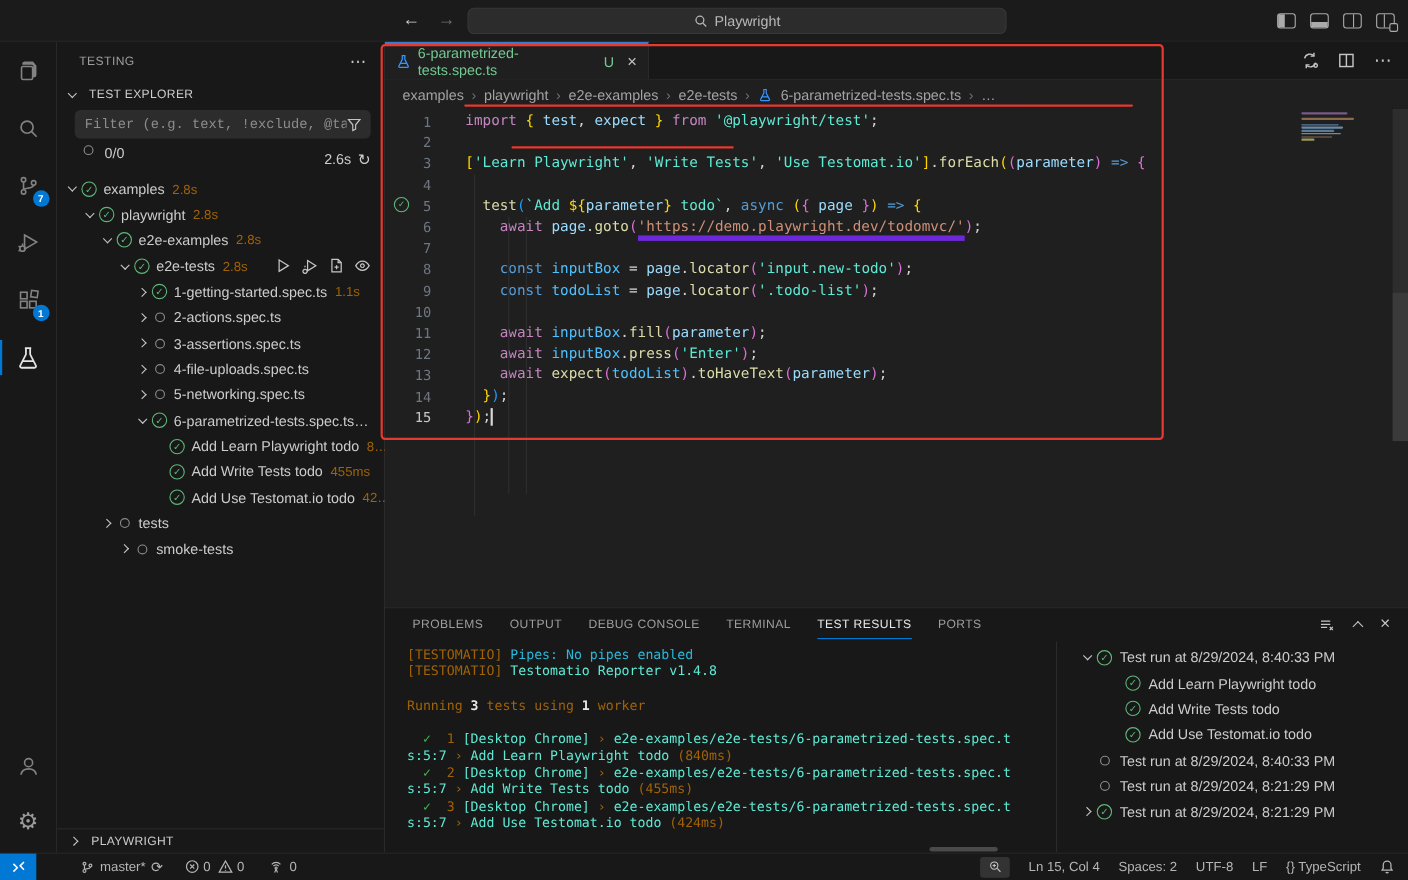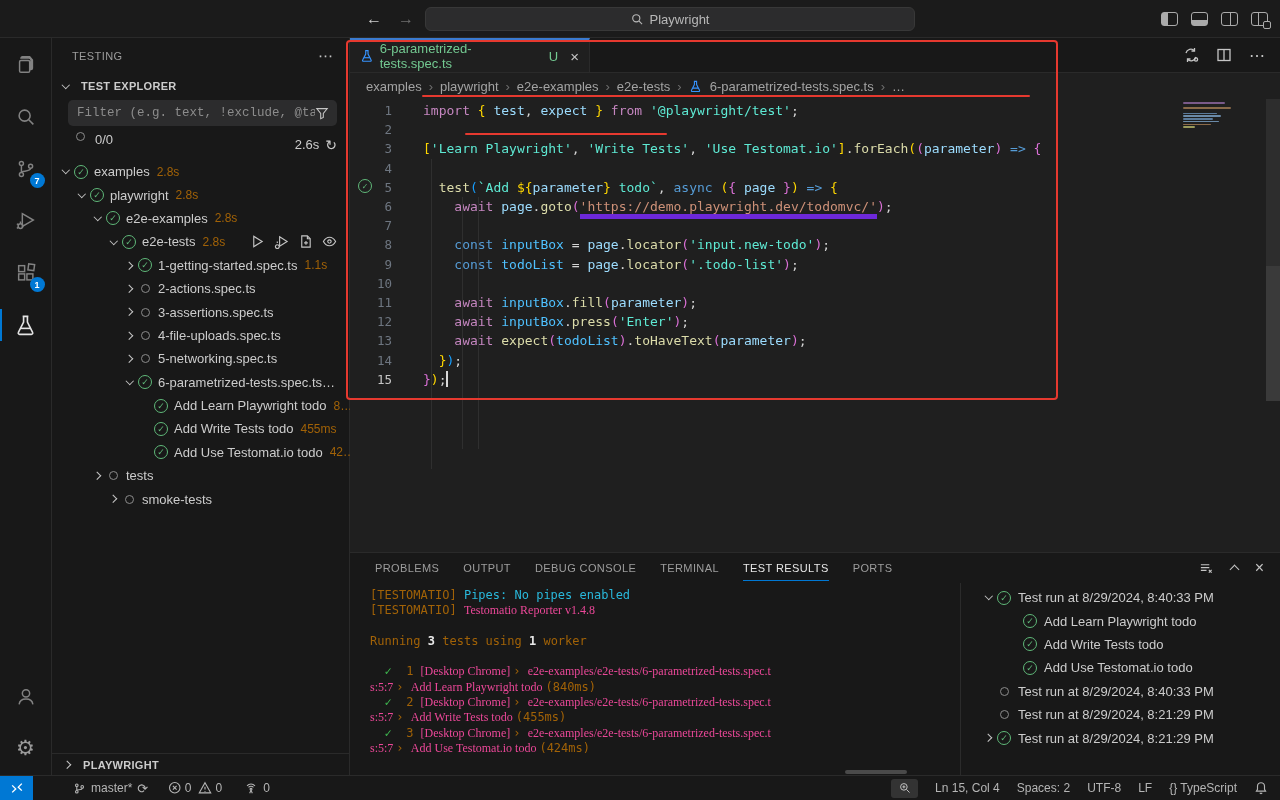--- a/index.html
+++ b/index.html
@@ -41,21 +41,21 @@
            display:flex; align-items:center; justify-content:center; padding:0 3px; }
   .ab-bottom { position:absolute; bottom:8px; display:flex; flex-direction:column; gap:8px; align-items:center; }
   .gear-ch { font-size:21px; color:#9a9a9a; line-height:1; }
 
   
   .sidebar { width:298px; background:#181818; border-right:1px solid #2a2a2a; position:relative; font-size:13px; }
   .sb-titlerow { height:36px; display:flex; align-items:center; padding:0 14px 0 20px; }
   .sb-title { font-size:11px; color:#9d9d9d; letter-spacing:.4px; }
   .sb-menu { margin-left:auto; color:#c5c5c5; font-size:15px; letter-spacing:2px; }
   .sb-sectionrow { height:24px; display:flex; align-items:center; gap:7px; padding-left:6px; }
-  .sb-section { font-size:11px; font-weight:bold; color:#cccccc; letter-spacing:.3px; }
+  .sb-section { font-size:11px; font-weight:normal; color:#cccccc; letter-spacing:.3px; }
   .filterbox { margin:2px 12px 6px 16px; height:26px; background:#2c2c2d; border-radius:5px;
                display:flex; align-items:center; padding:0 8px 0 9px; }
   .filterbox input { flex:1; background:transparent; border:none; outline:none; color:#cccccc;
                      font-size:12.5px; font-family:Liberation Mono, monospace; }
   .filterbox input::placeholder { color:#8c8c8c; }
   .summaryrow { height:25px; display:flex; padding:0 12px 0 21px; gap:8px; }
   .summaryrow .count { color:#cccccc; }
   .summaryrow .right { margin-left:auto; display:flex; align-items:center; gap:6px; color:#cccccc; }
   .refresh-ch { font-size:14px; }
 
@@ -118,21 +118,21 @@
   .panel-tabs { height:30px; display:flex; align-items:center; padding-left:25px; gap:24px; flex:none; }
   .ptab { font-size:11px; letter-spacing:.4px; color:#9d9d9d; padding:7px 0 6px; border-bottom:1px solid transparent; }
   .ptab.active { color:#e7e7e7; border-bottom-color:#0078d4; }
   .panel-icons { margin-left:auto; display:flex; gap:17px; align-items:center; padding-right:16px; color:#c5c5c5; }
   .chev-up { width:7px; height:7px; border-left:1.5px solid #c5c5c5; border-top:1.5px solid #c5c5c5;
              transform:rotate(45deg); margin-top:3px; }
   .panel-body { flex:1; display:flex; overflow:hidden; position:relative; }
   .terminal { width:610px; padding:5px 0 0 20px; font-family:"DejaVu Sans Mono", monospace;
               font-size:12px; line-height:15.3px; overflow:hidden; }
   .tl { height:15.3px; white-space:pre; }
-  .t-dim{color:#a16207;} .t-w{color:#ec4899;font-family:Liberation Serif, serif;} .t-wb{color:#e8e8e8;font-weight:bold;}
+  .t-dim{color:#a16207;} .t-w{color:#5eead4;} .t-wb{color:#e8e8e8;font-weight:bold;}
   .t-cyan{color:#29b8db;} .t-grn{color:#3fb950;}
   .hscroll { position:absolute; left:495px; bottom:1px; width:62px; height:4px; background:#4a4a4a; border-radius:2px; }
   .results { flex:1; border-left:1px solid #2b2b2b; padding-top:3px; overflow:hidden; font-size:13px; }
   .rrow { height:23.4px; display:flex; align-items:center; padding-left:20px; color:#cccccc; }
   .rrow.ind1 { padding-left:46px; }
   .rrow .lbl { margin-left:7px; white-space:nowrap; }
 
   
   .statusbar { height:25px; background:#181818; border-top:1px solid #2a2a2a; display:flex;
                align-items:center; font-size:12px; color:#b5b5b5; }

